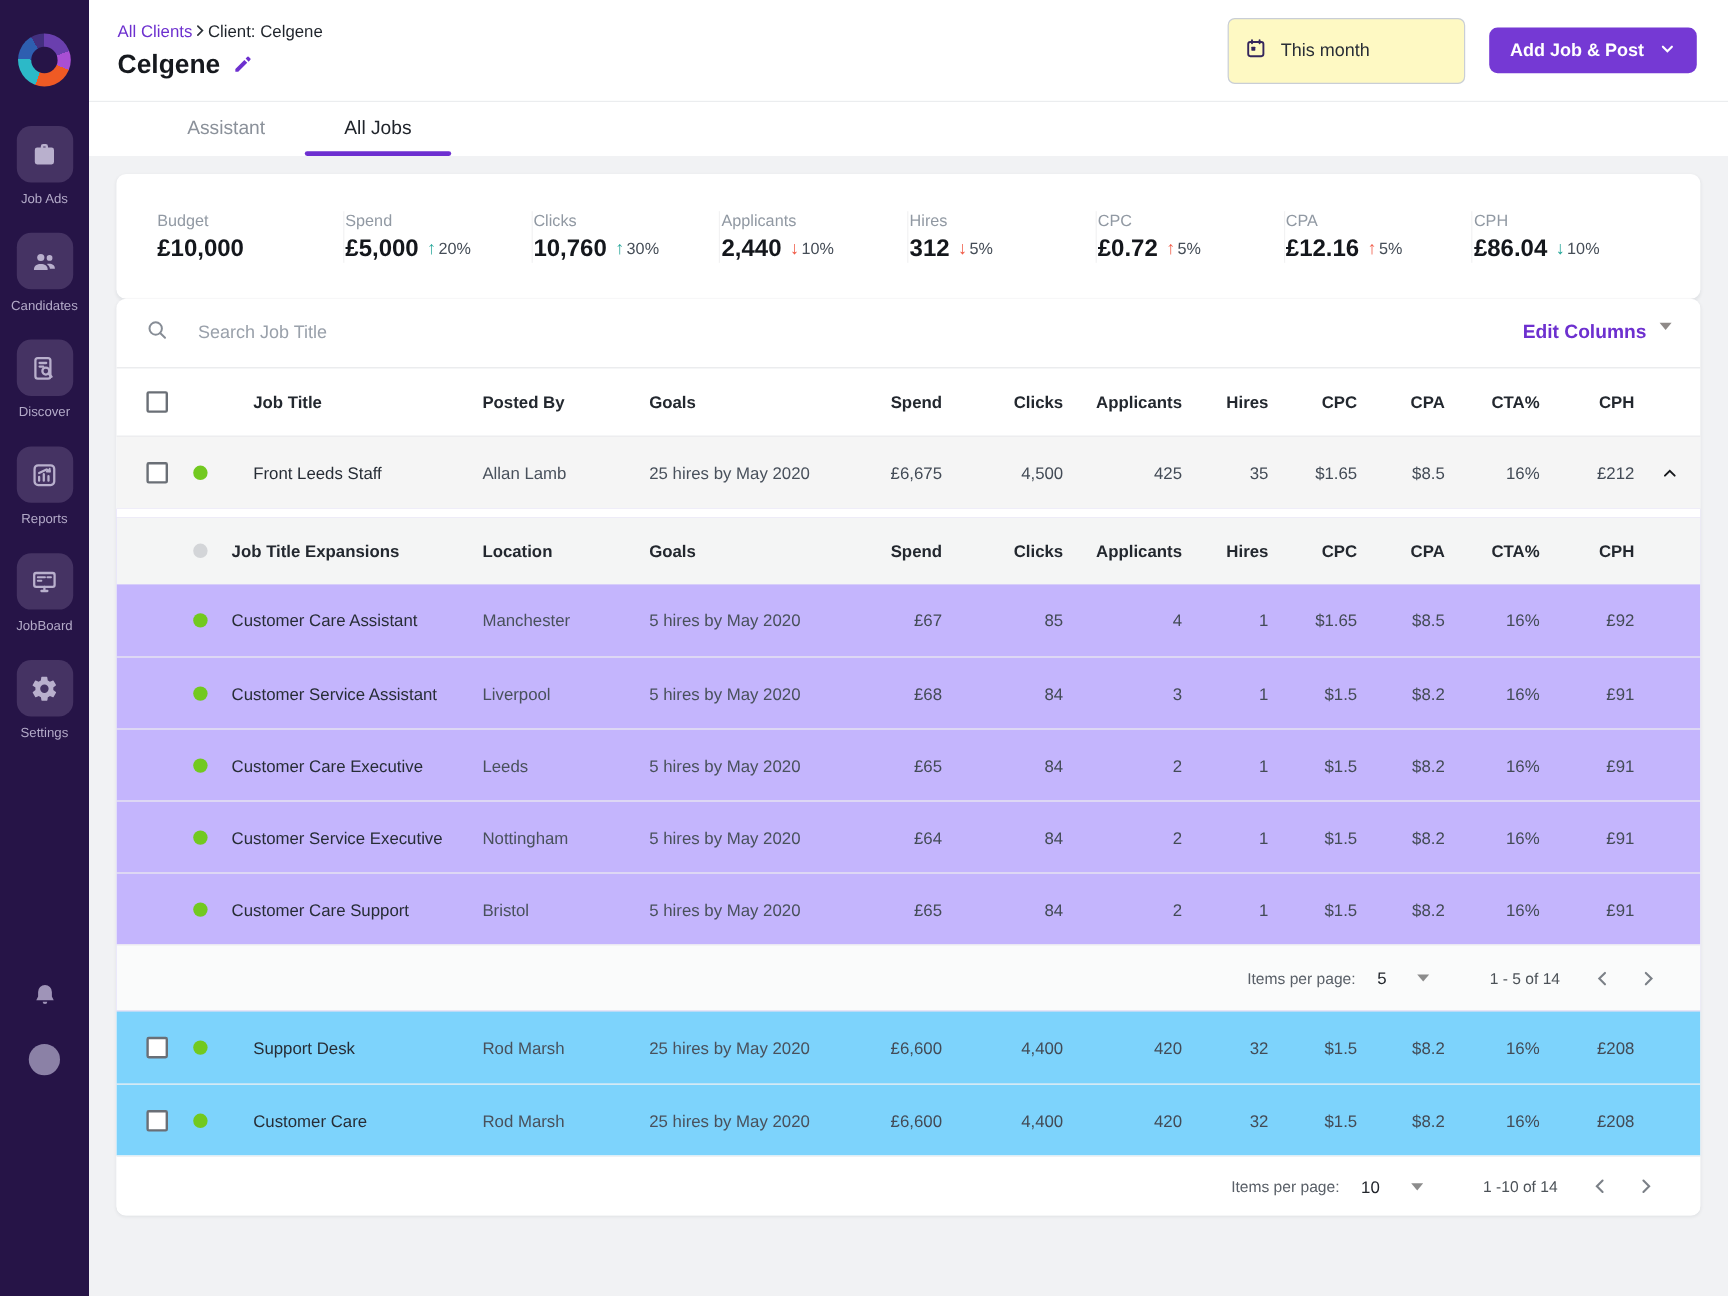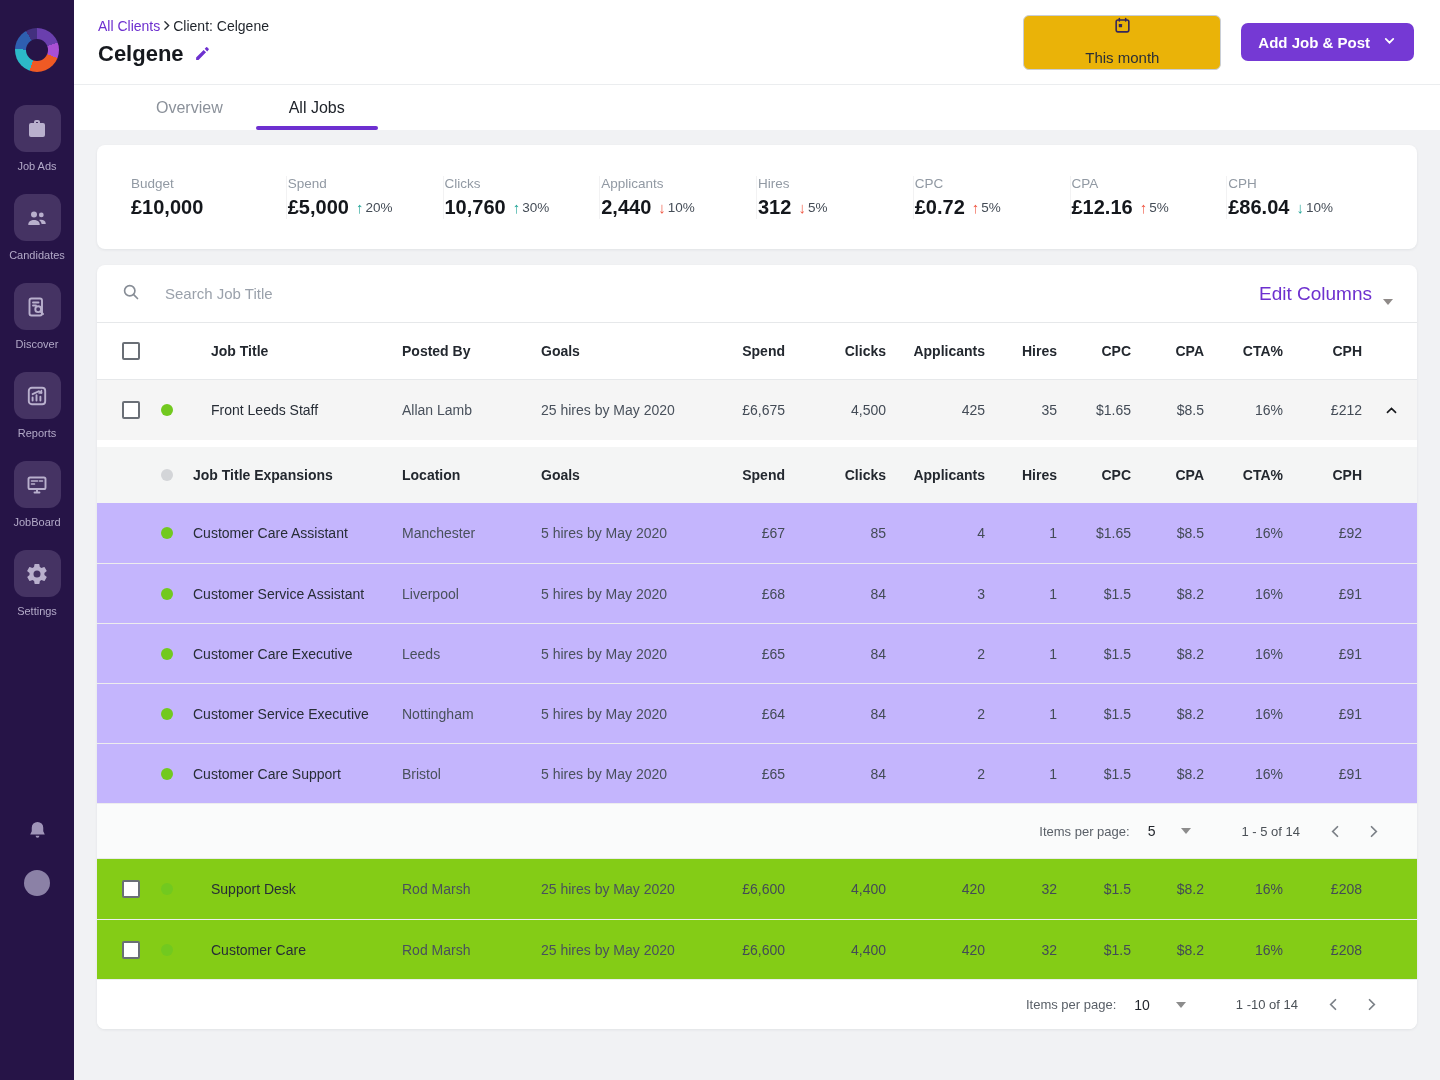--- a/index.html
+++ b/index.html
@@ -26,66 +26,66 @@
   .topbar { background:#fff; height:85px; display:flex; align-items:center; padding:0 26px 0 24px; border-bottom:1px solid #ebedef; }
   .tb-left { display:flex; flex-direction:column; }
   .breadcrumb { display:flex; align-items:center; font-size:14px; gap:0; }
   .bc-link { color:#6d30cf; cursor:pointer; }
   .bc-sep svg { width:13px; height:13px; display:block; }
   .bc-current { color:#1f242b; }
   .title-row { display:flex; align-items:center; gap:10px; margin-top:7px; }
   .page-title { font-size:22px; font-weight:bold; color:#16191e; }
   .pencil svg { width:17px; height:17px; display:block; cursor:pointer; }
   .tb-right { margin-left:auto; display:flex; align-items:center; gap:20px; }
-  .date-field { display:flex; align-items:center; gap:11px; width:198px; height:55px; border:1px solid #c9ced6; border-radius:6px; background:#eab308; padding:0 13px; font-size:15px; color:#2a2f37; cursor:pointer;flex-direction:column; }
+  .date-field { display:flex; align-items:center; gap:11px; width:198px; height:55px; border:1px solid #c9ced6; border-radius:6px; background:#fef9c3; padding:0 13px; font-size:15px; color:#2a2f37; cursor:pointer; }
   .date-field svg { width:19px; height:19px; }
   .add-btn { display:flex; align-items:center; gap:12px; height:38px; padding:0 17px; border:none; border-radius:7px; background:#7539d4; color:#fff; font-size:15px; font-weight:bold; font-family:inherit; cursor:pointer; }
   .add-btn svg { width:15px; height:15px; }
 
   .tabs { background:#fff; height:45px; display:flex; padding-left:49px; }
   .tab { position:relative; display:flex; align-items:center; padding:0 33px; font-size:16px; color:#8b919a; cursor:pointer; }
   .tab.active { color:#20242b; }
   .tab.active::after { content:""; position:absolute; left:0; right:0; bottom:0; height:4px; border-radius:3px; background:#6d2fd0; }
 
   .content { padding:15px 23px; }
 
   
-  .stats-card { background:#fff; border-radius:8px; box-shadow:0 1px 3px rgba(20,25,40,.07); height:104px; display:flex; align-items:center; padding:0 34px; margin-bottom:16px; }
+  .stats-card { background:#fff; border-radius:8px; box-shadow:0 1px 3px rgba(20,25,40,.07); height:104px; display:flex; align-items:center; padding:0 34px; margin-bottom:0; }
   .stat { flex:1; padding-right:8px; }
   .stat + .stat { border-left:1px solid #f2f2f3; padding-left:1px; }
   .stat-label { font-size:13.5px; color:#9199a3; margin-bottom:5px; }
   .stat-row { display:flex; align-items:center; gap:7px; }
   .stat-value { font-size:20px; font-weight:bold; color:#14171c; }
   .trend { display:flex; align-items:center; gap:2px; font-size:13.5px; color:#454d57; }
   .trend .arrow { font-size:15px; font-weight:bold; }
   .trend.positive .arrow { color:#27a79a; }
   .trend.negative .arrow { color:#f05a46; }
 
   
   .table-card { background:#fff; border-radius:8px; box-shadow:0 1px 3px rgba(20,25,40,.07); overflow:hidden; }
   .search-row { height:58px; display:flex; align-items:center; padding:0 24px; border-bottom:1px solid #e6e8ea; }
   .search-row svg { width:20px; height:20px; margin-right:24px; }
   .search-input { flex:1; border:none; outline:none; font-size:15px; color:#2a2f37; font-family:inherit; background:transparent; }
   .search-input::placeholder { color:#9aa1ab; }
-  .edit-cols { display:flex; align-items:flex-end; gap:11px; color:#6d30cf; font-size:19px; cursor:pointer; }
+  .edit-cols { display:flex; align-items:flex-start; gap:11px; color:#6d30cf; font-size:16px; cursor:pointer;font-weight:bold; }
   .caret { width:0; height:0; border-left:5px solid transparent; border-right:5px solid transparent; border-top:6px solid #8f8a88; }
 
   .trow { display:grid; grid-template-columns:50px 40px 215px 139px 176px 72px 101px 99px 72px 74px 73px 79px 79px minmax(0,1fr); align-items:center; }
   .cell { font-size:14px; color:#3f4854; display:flex; align-items:center; height:100%; }
   .c-check { padding-left:25px; }
   .c-dot { justify-content:center; }
   .c-title { padding-left:24px; color:#272d36; }
   .c-left { padding-right:8px; color:#49515c; }
   .c-num { justify-content:flex-end; padding-right:4px; color:#434b56; }
   .c-chev { justify-content:center; }
   .c-chev svg { width:15px; height:15px; cursor:pointer; }
 
   .thead { height:57px; border-bottom:1px solid #e6e8ea; }
   .thead .cell { font-weight:bold; color:#23282f; }
-  .row-main { height:60px; cursor:pointer; background:#84cc16; }
+  .row-main { height:60px; cursor:pointer; background:#7dd3fc; }
   .row-main.expanded { background:#f5f5f5; }
   .row-main + .row-main { border-top:1px solid #eceef0; }
   .checkbox { width:18px; height:18px; border:2px solid #6a6f76; border-radius:2px; background:#fff; display:inline-block; cursor:pointer; }
   .dot { width:12px; height:12px; border-radius:50%; display:inline-block; }
   .dot.green { background:#72c91f; }
   .dot.gray { background:#d3d5d8; }
 
   
   .expansion { background:#c4b5fd; border-top:7px solid #fff; border-bottom:1px solid #e8eaec; }
   .sub-head { height:56px; background:#f4f5f5; }
@@ -216,21 +216,21 @@
         <span>
           <svg viewBox="0 0 24 24" fill="none" stroke="#fff" stroke-width="2.8" stroke-linecap="round">
               <path d="M6 9.5l6 6 6-6"></path>
             </svg>
         </span>
       </button>
     </div>
   </div>
 
   <div class="tabs">
-    <div class="tab">Overview</div>
+    <div class="tab">Assistant</div>
     <div class="tab active">All Jobs</div>
   </div>
 
   <div class="content">
 
     <div class="stats-card">
       <div class="stat">
         <div class="stat-label">Budget</div>
         <div class="stat-row">
             <span class="stat-value">£10,000</span>

